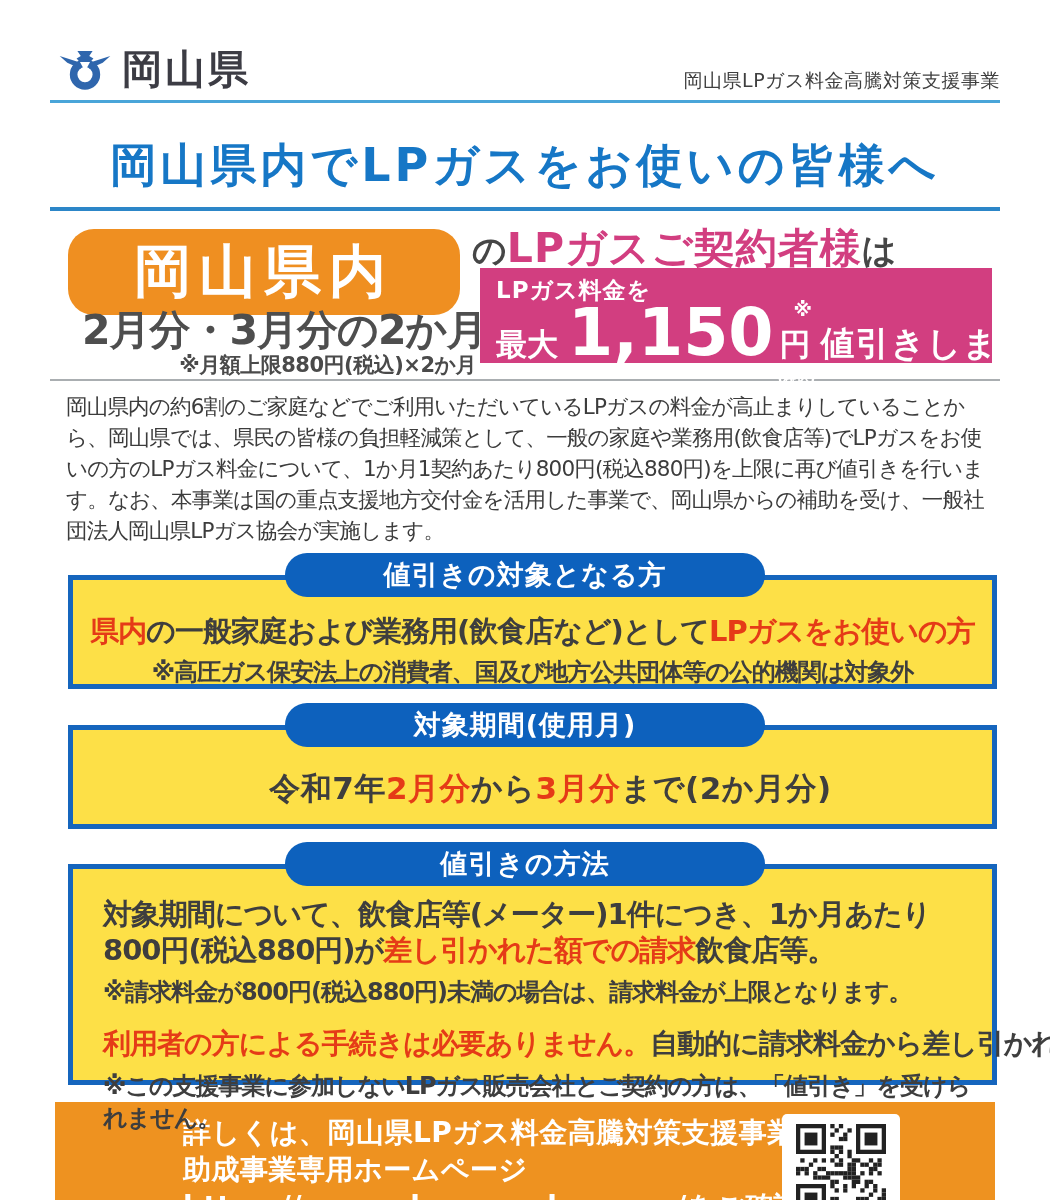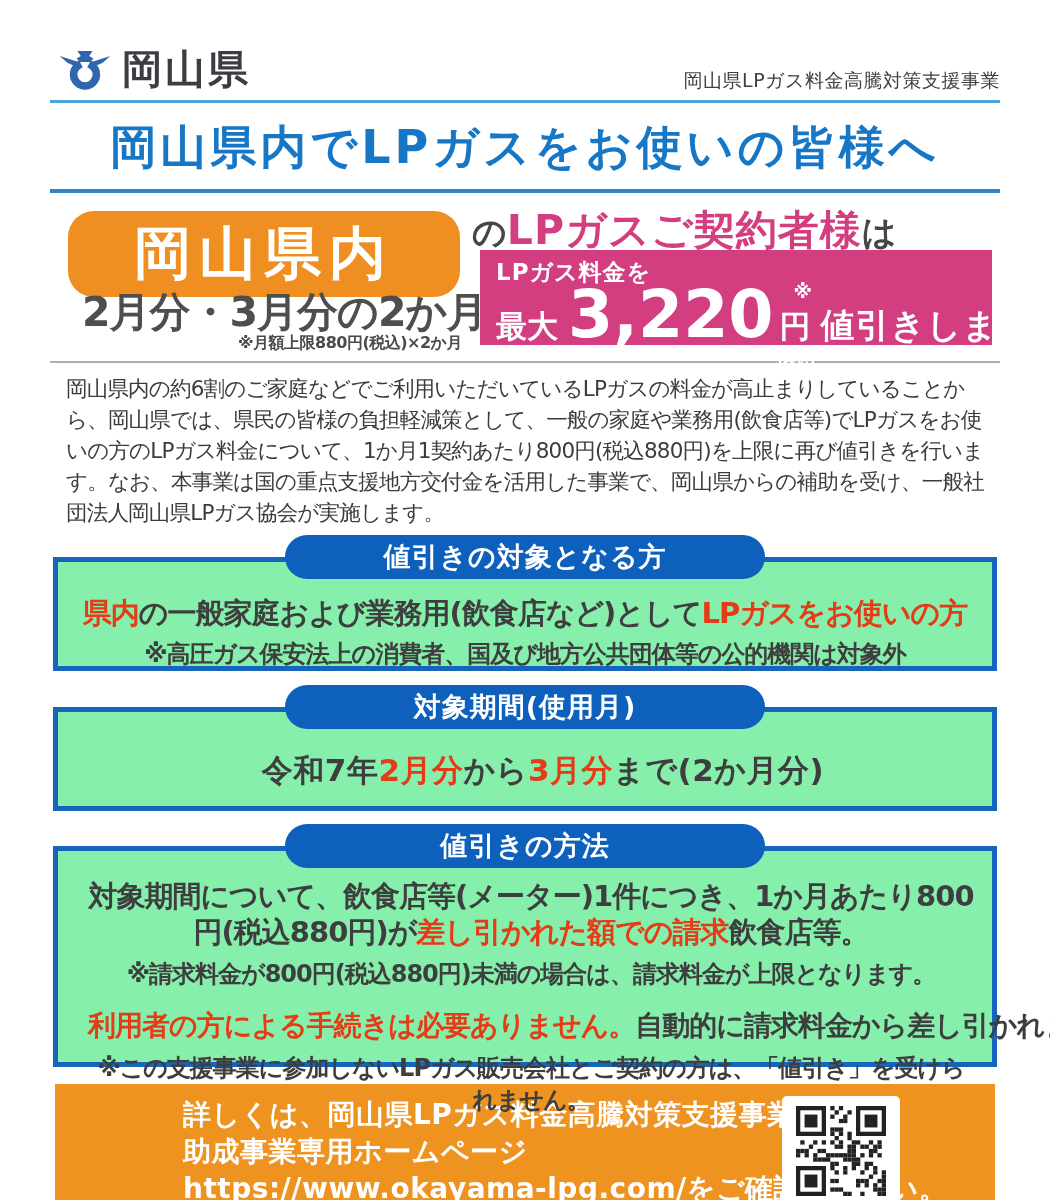--- a/index.html
+++ b/index.html
@@ -22,59 +22,59 @@
     position:relative;overflow:hidden;
     font-family:"DejaVu Sans","Liberation Sans",sans-serif;
     color:var(--c-text_dark,#3e3e3e);
   }
   
   .header{position:relative;height:103px;margin:0 50px;border-bottom:3px solid var(--c-line_blue,#49a5d9);}
   .logo{position:absolute;left:8px;top:40px;display:flex;align-items:center;gap:10px;}
   .logo-text{font-size:40px;font-weight:bold;color:#3c3c44;letter-spacing:3px;}
   .program-name{position:absolute;right:0;bottom:6px;font-size:19px;font-weight:500;color:#3f3f3f;letter-spacing:0.5px;}
   
-  .main-title-wrap{margin:0 50px;border-bottom:4px solid var(--c-title_line_blue,#2c86c8);padding:14px 0 10px;}
+  .main-title-wrap{margin:0 50px;border-bottom:4px solid var(--c-title_line_blue,#2c86c8);padding:32px 0 10px;}
   .main-title{text-align:center;font-size:46px;font-weight:bold;color:var(--c-title_blue,#1677c6);letter-spacing:4px;}
   
   .hero{position:relative;height:168px;}
   .area-badge{
     position:absolute;left:68px;top:18px;width:392px;height:86px;background:var(--c-badge_orange,#ef8f21);
     border-radius:26px;display:flex;align-items:center;justify-content:center;
     color:#fff;font-size:57px;font-weight:bold;letter-spacing:8px;
   }
   .contract-line{position:absolute;left:472px;top:10px;display:flex;align-items:baseline;white-space:nowrap;}
   .contract-plain{font-size:34px;font-weight:bold;color:#464646;}
   .contract-highlight{font-size:41px;font-weight:bold;color:var(--c-pink,#d23e80);letter-spacing:1px;}
   .months-line{position:absolute;left:82px;top:92px;font-size:41px;font-weight:bold;color:#4e4e4e;letter-spacing:-1px;white-space:nowrap;}
-  .months-note{position:absolute;left:0;top:140px;width:462px;text-align:right;font-size:16px;font-weight:bold;color:#4a4a4a;letter-spacing:-0.5px;}
+  .months-note{position:absolute;left:14px;top:140px;width:462px;text-align:right;font-size:21px;font-weight:bold;color:#4a4a4a;letter-spacing:-0.5px;}
   .price-box{position:absolute;left:480px;top:57px;width:512px;height:95px;background:var(--c-pink,#d23e80);color:#fff;padding:7px 14px 0 16px;}
   .price-intro{font-size:23px;font-weight:bold;letter-spacing:1px;}
   .price-row{display:flex;align-items:baseline;margin-top:-4px;white-space:nowrap;}
   .max-label{font-size:31px;font-weight:bold;margin-right:10px;}
   .discount-amount{font-size:65px;font-weight:bold;letter-spacing:0px;line-height:0.95;}
   .unit-group{position:relative;display:inline-block;margin:0 10px 0 6px;}
   .yen-unit{font-size:31px;font-weight:bold;}
   .asterisk-mark{position:absolute;top:-26px;left:14px;font-size:19px;font-weight:bold;}
   .tax-note{position:absolute;bottom:-22px;left:-2px;font-size:14px;font-weight:bold;letter-spacing:-1px;}
   .discount-suffix{font-size:34px;font-weight:bold;letter-spacing:1px;}
   
   .gray-divider{margin:0 50px;border-top:2px solid #aaaeb1;}
   
   .intro{margin:10px 58px 0 66px;font-size:21.5px;line-height:31px;letter-spacing:-0.8px;color:#3c3c3c;text-align:left;}
   
   .section{position:relative;margin:0 53px;}
   .sec1{margin-top:7px;}
   .sec2{margin-top:14px;}
-  .sec3{margin-top:13px;text-align:center;}
+  .sec3{margin-top:13px;}
   .pill{
     position:relative;z-index:2;margin:0 auto;width:480px;height:44px;border-radius:22px;
     background:var(--c-pill_blue,#0d61bd);color:#fff;display:flex;align-items:center;justify-content:center;
     font-size:27px;font-weight:bold;letter-spacing:1px;
   }
-  .sec-box{position:relative;z-index:1;margin-top:-22px;background:#86efac;border:5px solid var(--c-border_blue,#1565bd);}
+  .sec-box{position:relative;z-index:1;margin-top:-22px;background:#fde047;border:5px solid var(--c-border_blue,#1565bd);margin-left:15px;}
   .sec1 .sec-box{height:114px;padding-top:32px;}
   .sec2 .sec-box{height:104px;padding-top:38px;padding-left:36px;}
   .sec3 .sec-box{height:221px;padding:28px 18px 0 30px;}
   .center-line{text-align:center;white-space:nowrap;}
   .elig-main{font-size:29px;font-weight:bold;letter-spacing:-1px;}
   .elig-note{font-size:24px;font-weight:bold;letter-spacing:-1px;margin-top:4px;}
   .period-line{font-size:31px;font-weight:bold;letter-spacing:0.5px;}
   .red{color:var(--c-accent_red,#e53b17);}
   .dark{color:#3e3e3e;}
   .method-p1{font-size:29px;font-weight:bold;line-height:1.24;letter-spacing:-1px;max-width:910px;}
@@ -119,21 +119,21 @@
       <span class="contract-plain">の</span>
       <span class="contract-highlight">LPガスご契約者様</span>
       <span class="contract-plain">は</span>
     </div>
     <div class="months-line">2月分・3月分の2か月分</div>
     <div class="months-note">※月額上限880円(税込)×2か月</div>
     <div class="price-box">
       <div class="price-intro">LPガス料金を</div>
       <div class="price-row">
         <span class="max-label">最大</span>
-        <span class="discount-amount">3,220</span>
+        <span class="discount-amount">1,150</span>
         <span class="unit-group">
           <span class="asterisk-mark">※</span>
           <span class="yen-unit">円</span>
           <span class="tax-note">(税込)</span>
         </span>
         <span class="discount-suffix">値引きします</span>
       </div>
     </div>
   </div>
 

